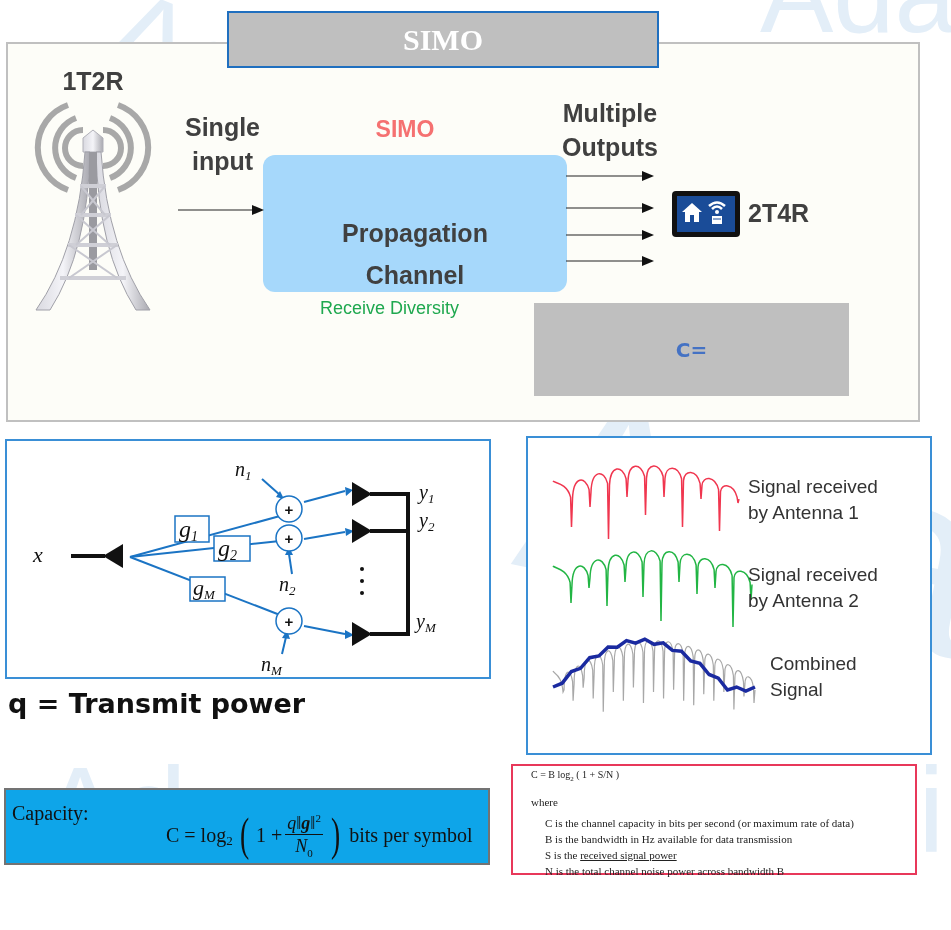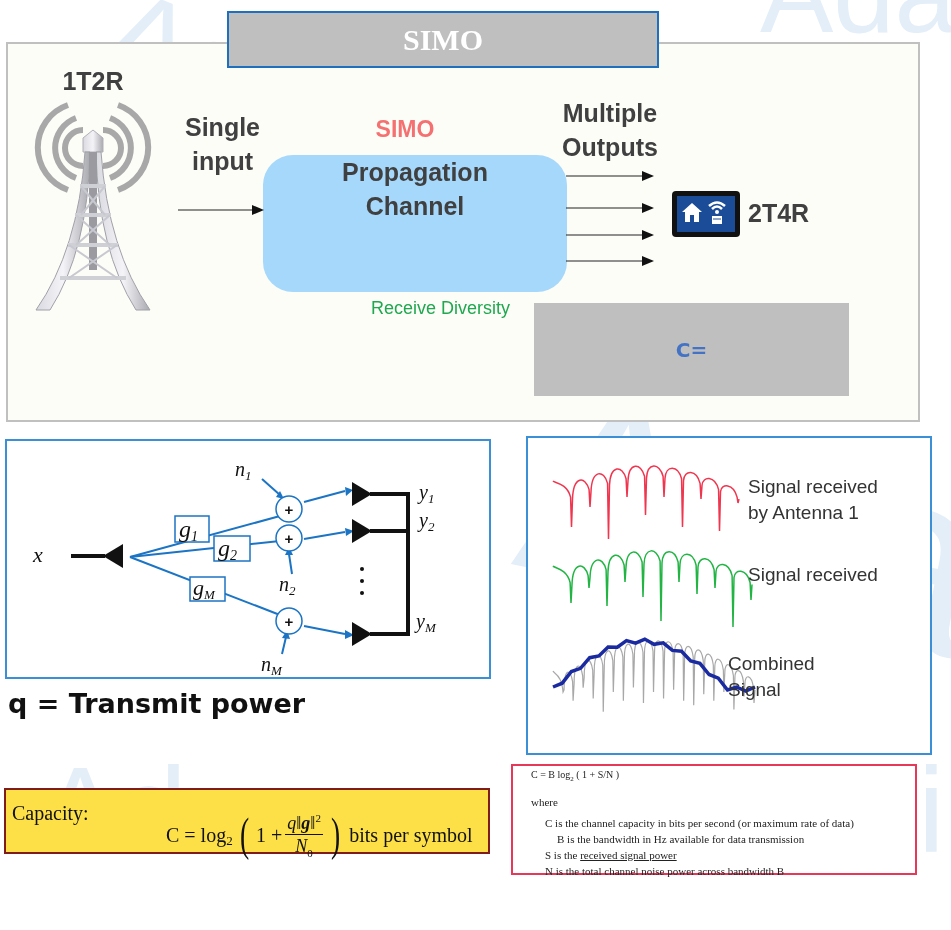--- a/index.html
+++ b/index.html
@@ -20,47 +20,47 @@
   }
   #title-banner {
     left: 227px; top: 11px; width: 432px; height: 57px;
     background: #bfbfbf; border: 2px solid #1f6fbf; box-sizing: border-box;
     color: #ffffff; font-family: "Liberation Serif", serif; font-weight: bold; font-size: 30px;
     display: flex; align-items: center; justify-content: center; z-index: 3;
   }
   .dark-label { color: #404040; font-weight: bold; font-size: 25px; text-align: center; line-height: 34px; z-index: 3; }
   #channel-box {
     left: 263px; top: 155px; width: 304px; height: 137px;
-    background: #a6d8fb; border-radius: 30px; z-index: 2;
-    display: flex; align-items: center; justify-content: flex-start; flex-direction: column;
-    color: #404040; font-weight: bold; font-size: 25px; line-height: 34px;
+    background: #a6d8fb; border-radius: 12px; z-index: 2;
+    display: flex; align-items: center; justify-content: flex-end; flex-direction: column;
+    color: #404040; font-weight: bold; font-size: 25px; line-height: 34px; gap: 8px;
   }
   #simo-red { left: 350px; top: 116px; width: 110px; text-align: center; color: #f57171; font-weight: bold; font-size: 23px; z-index: 3; }
-  #rx-diversity { left: 320px; top: 298px; width: 190px; text-align: right; color: #1fa84f; font-size: 18px; z-index: 3; }
+  #rx-diversity { left: 320px; top: 298px; width: 190px; text-align: left; color: #1fa84f; font-size: 18px; z-index: 3; }
   #cap-box {
     left: 534px; top: 303px; width: 315px; height: 93px; background: #bfbfbf; z-index: 2;
     display: flex; flex-direction: column; align-items: center; justify-content: center;
     color: #4472c4; font-family: "DejaVu Sans", sans-serif; font-weight: bold; font-size: 20px; line-height: 34px;
   }
   
   #diag-panel {
     left: 5px; top: 439px; width: 486px; height: 240px; background: #fff;
     border: 2px solid #3a8fd6; box-sizing: border-box; z-index: 1;
   }
   #q-label { left: 8px; top: 688px; font-family: "DejaVu Sans", sans-serif; font-weight: bold; font-size: 27px; color: #111; z-index: 2; }
   
   #sig-panel {
     left: 526px; top: 436px; width: 406px; height: 319px; background: #fff;
     border: 2px solid #3a8fd6; box-sizing: border-box; z-index: 1;
   }
   .sig-label { color: #333; font-size: 19px; line-height: 26px; text-align: left; z-index: 3; }
   
   #capacity-box {
-    left: 4px; top: 788px; width: 486px; height: 66px; background: #fde047;
-    border: 2px solid #7f1d1d; box-sizing: border-box; z-index: 1;
+    left: 4px; top: 788px; width: 486px; height: 77px; background: #0ea5e9;
+    border: 2px solid #737373; box-sizing: border-box; z-index: 1;
     font-family: "Liberation Serif", serif; color: #111;
   }
   
   #shannon-box {
     left: 511px; top: 764px; width: 406px; height: 111px; background: #fff;
     border: 2px solid #e8385a; box-sizing: border-box; z-index: 1;
     font-family: Liberation Serif, serif; color: #222; font-size: 11px;
   }
   #shannon-box .line { position: absolute; white-space: nowrap; }
 </style>
@@ -257,22 +257,23 @@
     <path d="M27 130 C28.8 132.44212904316788 40.5 132.44212904316788 44.1 146.44212904316788 L45 167 L46 148.44212904316788 C46.8 125.61462467495284 58.5 125.61462467495284 62.1 139.61462467495284 L63 152 L64 141.61462467495284 C64.8 119.62848165136788 76.5 119.62848165136788 80.1 133.62848165136788 L81 170 L82 135.62848165136788 C82.8 114.96866167922047 94.5 114.96866167922047 98.1 128.96866167922047 L99 146 L100 130.96866167922047 C100.8 112.01267565963757 112.5 112.01267565963757 116.1 126.01267565963757 L117 161 L118 128.01267565963758 C118.8 111 130.5 111 134.1 125 L135 185 L136 127 C136.8 112.01267565963757 148.5 112.01267565963757 152.1 126.01267565963757 L153 146 L154 128.01267565963758 C154.8 114.96866167922046 166.5 114.96866167922046 170.1 128.96866167922047 L171 158 L172 130.96866167922047 C172.8 119.62848165136788 184.5 119.62848165136788 188.1 133.62848165136788 L189 152 L190 135.62848165136788 C190.8 125.61462467495284 202.5 125.61462467495284 206.1 139.61462467495284 L207 191 L208 141.61462467495284 C208.8 132.44212904316788 220.5 132.44212904316788 224.1 146.44212904316788 L225 164 L226 148.44212904316788" fill="none" stroke="#22b544" stroke-width="1.5"></path>
     <path d="M27 235 C28.005 237.86163617088621 34.537499999999994 237.86163617088621 36.5475 251.86163617088621 L37.05 256 L38.05 253.86163617088621 C38.055 231.66218544576378 44.58749999999999 231.66218544576378 46.5975 245.66218544576378 L47.099999999999994 264.8 L48.099999999999994 247.66218544576378 C48.105000000000004 225.6926627053964 54.6375 225.6926627053964 56.64750000000001 239.6926627053964 L57.150000000000006 251.6 L58.150000000000006 241.6926627053964 C58.15500000000001 220.10005741136206 64.6875 220.10005741136206 66.6975 234.10005741136206 L67.2 262.6 L68.2 236.10005741136206 C68.205 215.02207806679266 74.7375 215.02207806679266 76.7475 229.02207806679266 L77.25 275.8 L78.25 231.02207806679266 C78.255 210.58376137599876 84.7875 210.58376137599876 86.7975 224.58376137599876 L87.3 256 L88.3 226.58376137599876 C88.305 206.8943934258363 94.8375 206.8943934258363 96.84750000000001 220.8943934258363 L97.35000000000001 264.8 L98.35000000000001 222.8943934258363 C98.355 204.04481869954853 104.8875 204.04481869954853 106.89750000000001 218.04481869954853 L107.4 251.6 L108.4 220.04481869954853 C108.405 202.10520318409294 114.9375 202.10520318409294 116.9475 216.10520318409294 L117.45 267 L118.45 218.10520318409294 C118.455 201.1233066506749 124.9875 201.1233066506749 126.9975 215.1233066506749 L127.5 256 L128.5 217.1233066506749 C128.505 201.1233066506749 135.03750000000002 201.1233066506749 137.0475 215.1233066506749 L137.55 262.6 L138.55 217.1233066506749 C138.555 202.10520318409294 145.08750000000003 202.10520318409294 147.09750000000003 216.10520318409294 L147.60000000000002 253.8 L148.60000000000002 218.10520318409294 C148.60500000000002 204.04481869954853 155.13750000000005 204.04481869954853 157.14750000000004 218.04481869954853 L157.65000000000003 264.8 L158.65000000000003 220.04481869954853 C158.655 206.8943934258363 165.18750000000003 206.8943934258363 167.19750000000002 220.8943934258363 L167.70000000000002 269.2 L168.70000000000002 222.8943934258363 C168.705 210.58376137599876 175.23750000000004 210.58376137599876 177.24750000000003 224.58376137599876 L177.75000000000003 258.2 L178.75000000000003 226.58376137599876 C178.755 215.02207806679266 185.28750000000002 215.02207806679266 187.2975 229.02207806679266 L187.8 264.8 L188.8 231.02207806679266 C188.805 220.10005741136206 195.33750000000003 220.10005741136206 197.34750000000003 234.10005741136206 L197.85000000000002 256 L198.85000000000002 236.10005741136206 C198.85500000000002 225.6926627053964 205.38750000000005 225.6926627053964 207.39750000000004 239.6926627053964 L207.90000000000003 273.6 L208.90000000000003 241.6926627053964 C208.905 231.66218544576378 215.43750000000003 231.66218544576378 217.44750000000002 245.66218544576378 L217.95000000000002 260.4 L218.95000000000002 247.66218544576378 C218.955 237.8616361708862 225.48750000000004 237.8616361708862 227.49750000000003 251.8616361708862 L228.00000000000003 267 L229.00000000000003 253.8616361708862" fill="none" stroke="#a8a8a8" stroke-width="1.2"></path>
     <path d="M27.0 251.0 L36.2 247.2 L45.4 235.5 L54.5 232.3 L63.7 221.7 L72.9 219.9 L82.1 211.0 L91.3 211.2 L100.5 204.6 L109.6 207.2 L118.8 203.1 L128.0 208.3 L137.2 206.8 L146.4 214.4 L155.5 215.2 L164.7 224.9 L173.9 227.4 L183.1 238.5 L192.3 242.1 L201.5 254.0 L210.6 251.0 L219.8 255.0 L229.0 251.0 " fill="none" stroke="#1a2aa0" stroke-width="3.5"></path>
   </svg>
 <div class="abs sig-label" style="left:748px; top:474px; width:175px;">
   <div>Signal received</div>
   <div>by Antenna 1</div>
 </div>
 <div class="abs sig-label" style="left:748px; top:562px; width:175px;">
   <div>Signal received</div>
-</div>
-<div class="abs sig-label" style="left:728px; top:651px; width:175px;">
+  <div>by Antenna 2</div>
+</div>
+<div class="abs sig-label" style="left:770px; top:651px; width:175px;">
   <div>Combined</div>
   <div>Signal</div>
 </div>
 
 <div id="capacity-box" class="abs">
   <div class="abs" style="left:6px; top:12px; font-size:20px;">Capacity:</div>
   <div class="abs" style="left:160px; top:22px; font-size:20px; display:flex; align-items:center; white-space:nowrap; height:46px;">
     <span>C = log</span>
     <sub style="font-size:13px; margin-top:12px;">2</sub>
     <span style="font-size:46px; font-weight:100; margin:0 4px; line-height:46px; transform:scaleX(0.6);">(</span>
@@ -286,18 +287,18 @@
   </div>
 </div>
 
 <div id="shannon-box" class="abs">
   <div class="line" style="left:18px; top:3px; font-size:10px;">
     <span>C = B log</span><sub style="font-size:7px;">2</sub>
     <span>( 1 +  S/N )</span>
   </div>
   <div class="line" style="left:18px; top:30px;">where</div>
   <div class="line" style="left:32px; top:51px;">C is the channel capacity in bits per second (or maximum rate of data)</div>
-  <div class="line" style="left:32px; top:67px;margin-left:12px;">B is the bandwidth in Hz available for data transmission</div>
+  <div class="line" style="left:32px; top:67px;">B is the bandwidth in Hz available for data transmission</div>
   <div class="line" style="left:32px; top:83px;">
     <span>S is the </span><a style="color:#222; text-decoration:underline;">received signal power</a>
   </div>
   <div class="line" style="left:32px; top:99px;">N is the total channel noise power across bandwidth B</div>
 </div>
 
 </body></html>

